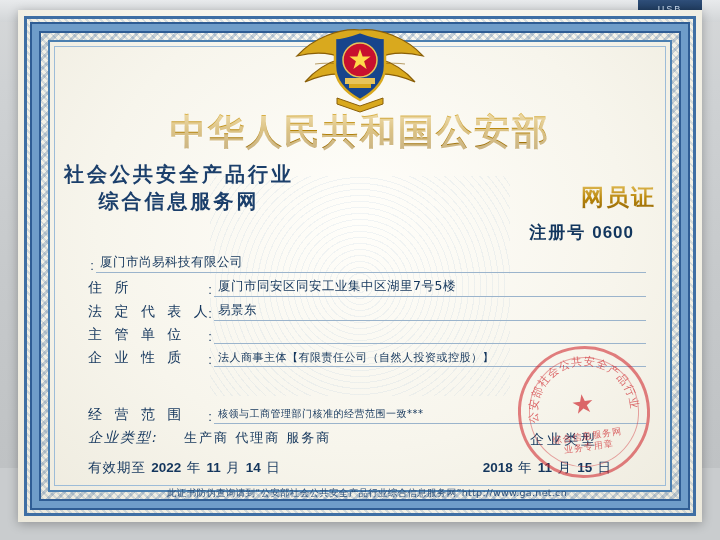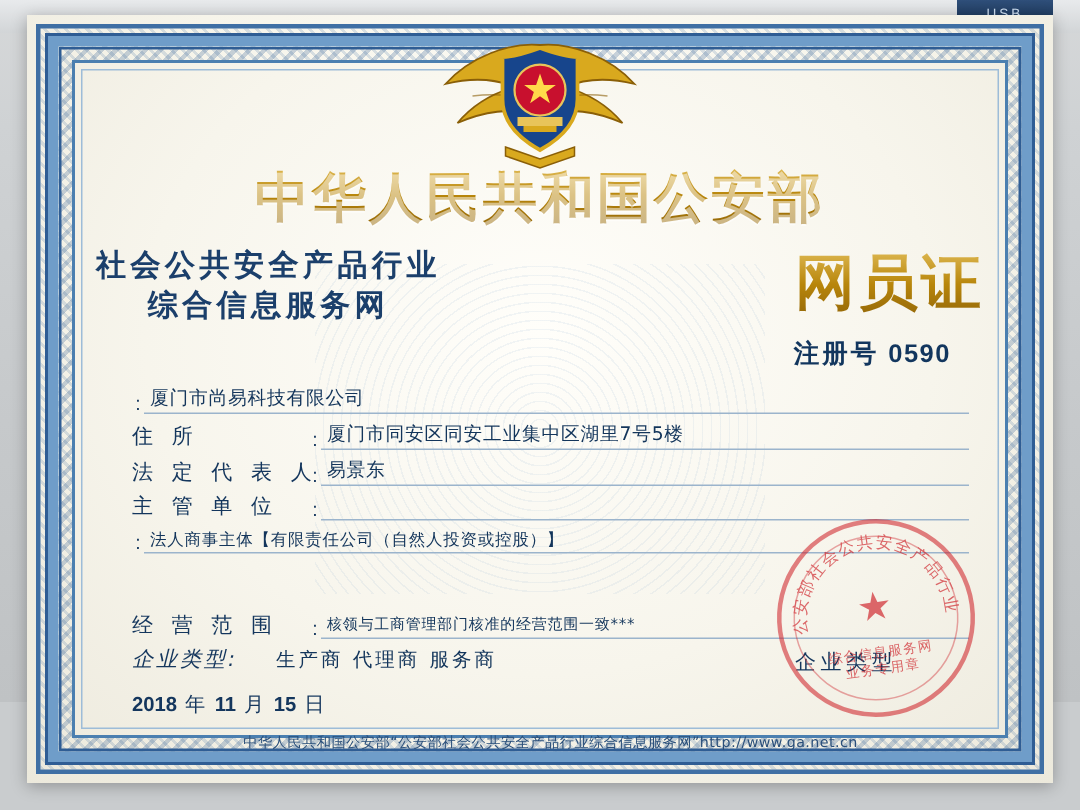--- a/index.html
+++ b/index.html
@@ -103,21 +103,21 @@
     font-weight:bold;
     font-size:20px;
     letter-spacing:3px;
     color:#1b3f6b;
     line-height:1.35;
     margin-right:10px;
   }
   .big-right{
     font-family:"DejaVu Sans", sans-serif;
     font-weight:bold;
-    font-size:40px;
+    font-size:23px;
     letter-spacing:2px;
     color:#b8860b;
     background:linear-gradient(180deg,#e7c463 0%,#b8860b 50%,#8a5f08 100%);
     -webkit-background-clip:text;background-clip:text;
     -webkit-text-fill-color:transparent;
     align-self:flex-end;
     padding-bottom:2px;
   }
   .regno{
     text-align:right;
@@ -281,21 +281,21 @@
 
       <div class="title-row">
         <div class="sub-lines">
           <div>社会公共安全产品行业</div>
           <div>综合信息服务网</div>
         </div>
         <div class="big-right">网员证</div>
       </div>
 
       <div class="regno">
-        <span>注册号</span><span class="num">0590</span>
+        <span>注册号</span><span class="num">0600</span>
       </div>
 
       <div class="fields">
 
         <div class="field">
           <div class="f-colon">:</div>
           <div class="f-value">厦门市尚易科技有限公司</div>
         </div>
 
         <div class="field">
@@ -310,51 +310,61 @@
           <div class="f-value">易景东</div>
         </div>
 
         <div class="field">
           <div class="f-label">主 管 单 位</div>
           <div class="f-colon">:</div>
           <div class="f-value"></div>
         </div>
 
         <div class="field">
+          <div class="f-label">企 业 性 质</div>
           <div class="f-colon">:</div>
           <div class="f-value small">法人商事主体【有限责任公司（自然人投资或控股）】</div>
         </div>
 
         <div class="field">
           <div class="f-label">经 营 范 围</div>
           <div class="f-colon">:</div>
           <div class="f-value tiny">核领与工商管理部门核准的经营范围一致***</div>
         </div>
 
       </div>
 
       <div class="bottom">
         <div class="row-type">
           <div class="f-label">企业类型:</div>
           <div class="type-val">生产商 代理商 服务商</div>
         </div>
         <div class="issuer">企业类型</div>
 
         <div class="row-dates">
+          <div class="date-left">
+            <span>有效期至</span>
+            <span class="num">2022</span>
+            <span>年</span>
+            <span class="num">11</span>
+            <span>月</span>
+            <span class="num">14</span>
+            <span>日</span>
+          </div>
           <div class="date-right">
             <span class="num">2018</span>
             <span>年</span>
             <span class="num">11</span>
             <span>月</span>
             <span class="num">15</span>
             <span>日</span>
           </div>
         </div>
 
-        <div class="footnote">中华人民共和国公安部“公安部社会公共安全产品行业综合信息服务网”http://www.ga.net.cn</div>
+        <div class="footnote">此证书防伪查询请到“公安部社会公共安全产品行业综合信息服务网”http://www.ga.net.cn</div>
       </div>
     </div>
 
     <div class="seal">
       <svg class="seal-ring-text" viewBox="0 0 126 126">
         <defs>
           <path id="sealArc" d="M 16 63 A 47 47 0 0 1 110 63"></path>
         </defs>
         <text>
           <textPath href="#sealArc" startOffset="50%" text-anchor="middle">公安部社会公共安全产品行业</textPath>

